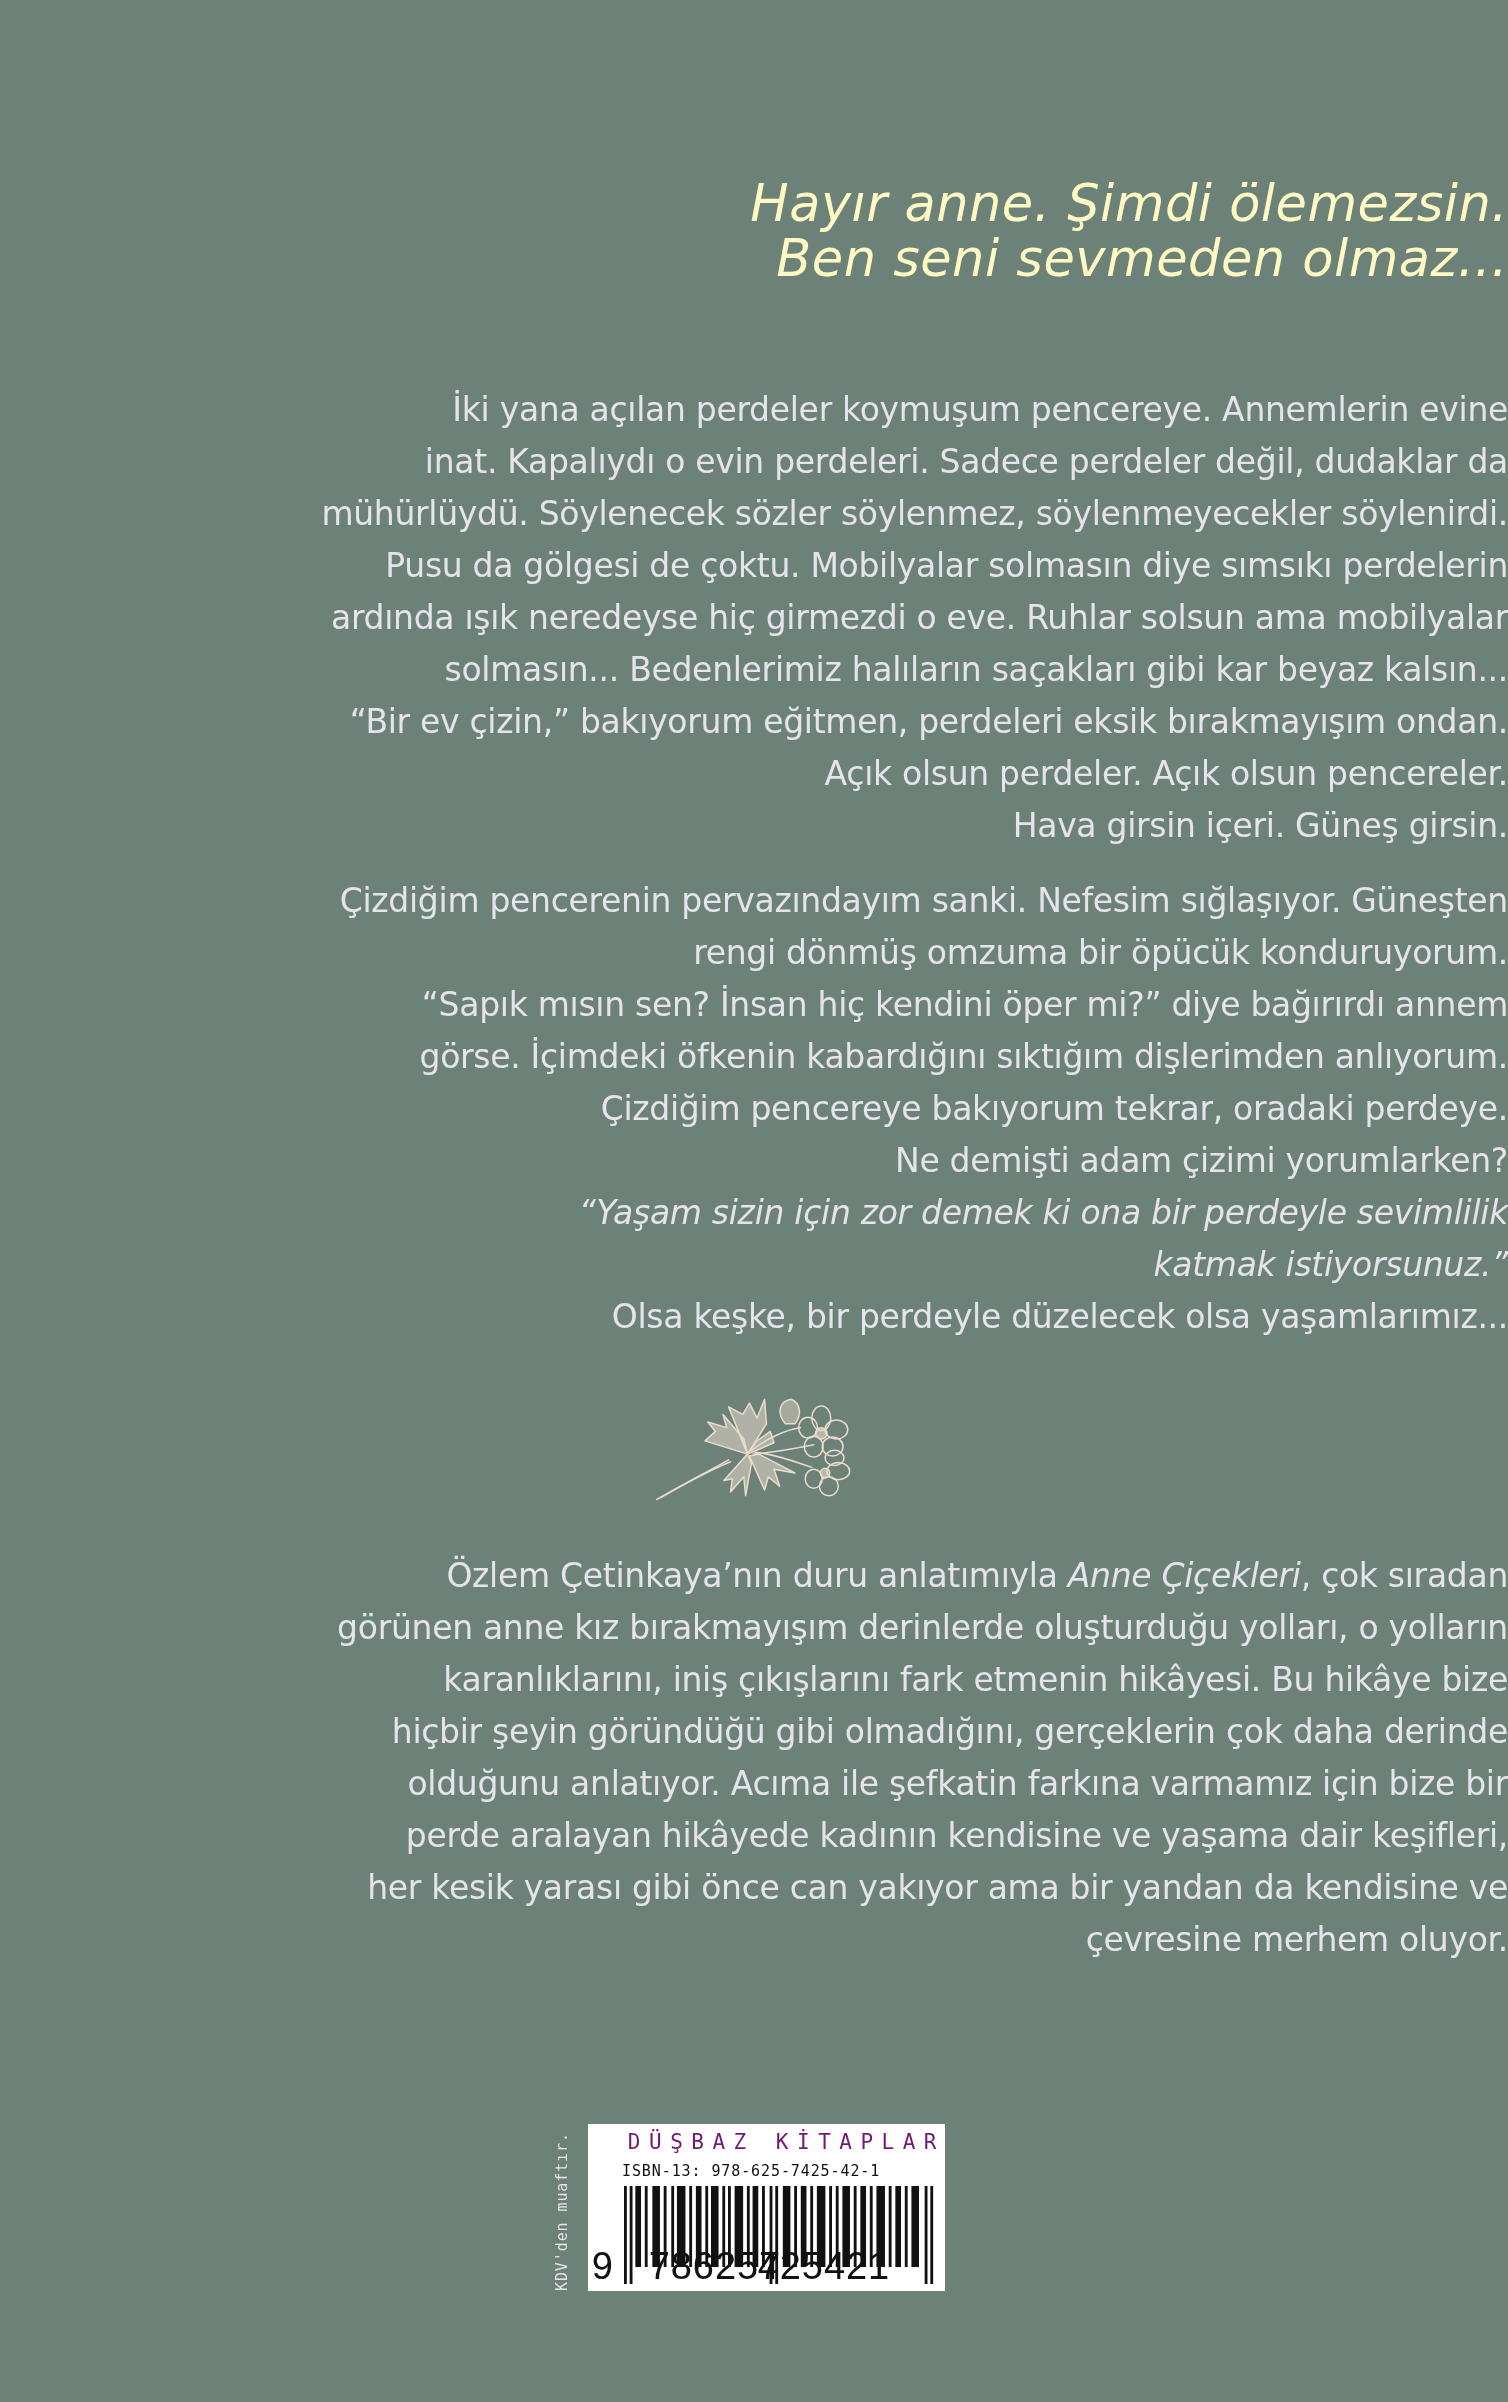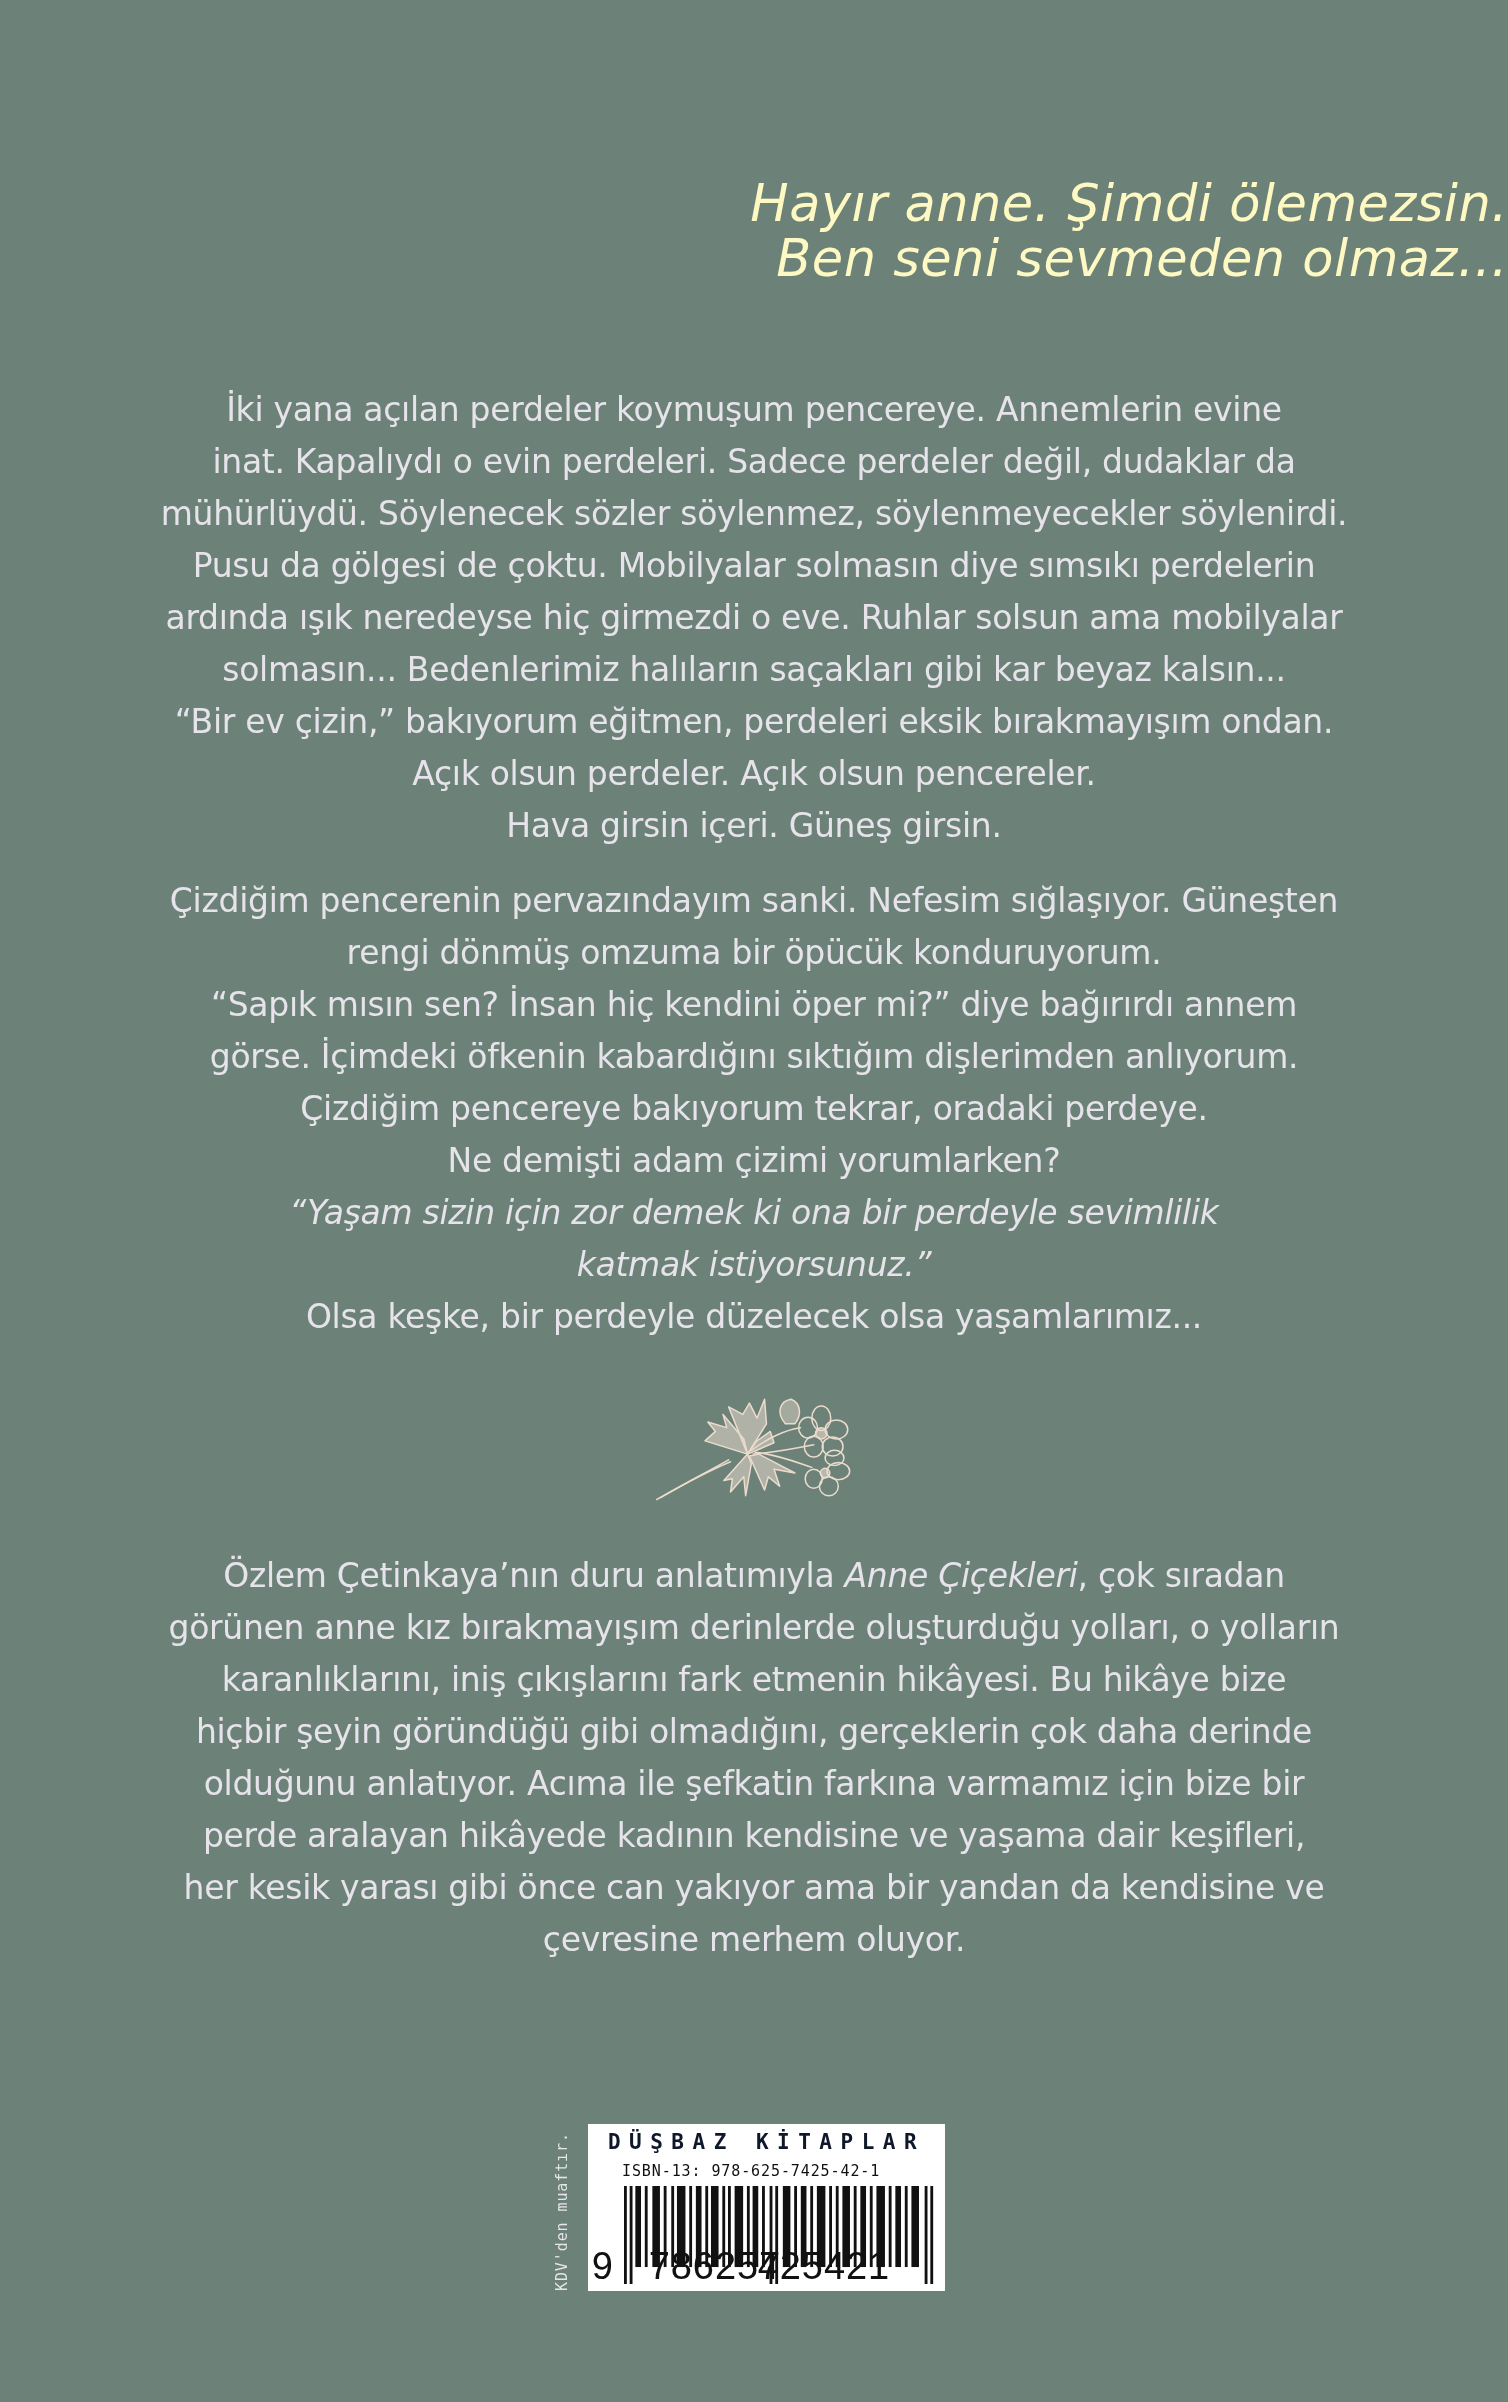--- a/index.html
+++ b/index.html
@@ -19,21 +19,21 @@
       color: #fef9c3;
       font-style: italic;
       font-size: 51px;
       line-height: 55px;
       letter-spacing: 0.5px;
     }
     .heading .line { display: block; white-space: nowrap; }
     .block {
       position: absolute;
       left: 0; right: 0;
-      text-align: center;
+      text-align: right;
       color: #e6e3ea;
       font-size: 33px;
       line-height: 52px;
       letter-spacing: -0.3px;
     }
     .block .line { display: block; white-space: nowrap; }
     .block .line.italic { font-style: italic; }
     .b1 { top: 384px; }
     .b2 { top: 875px; }
     .b3 { top: 1550px; }
@@ -65,26 +65,26 @@
       left: 588px;
       top: 2124px;
       width: 357px;
       height: 167px;
       background: #ffffff;
     }
     .publisher {
       position: absolute;
       left: 0; right: 0;
       top: 5.7px;
-      text-align: center;
+      text-align: right;
       font-family: "DejaVu Sans Mono", monospace;
       font-size: 21px;
       letter-spacing: 8.5px;
-      color: #0f172a;
-      font-weight: bold;
+      color: #701a75;
+      font-weight: normal;
     }
     .isbn {
       position: absolute;
       left: 34px;
       top: 38px;
       font-family: "DejaVu Sans Mono", monospace;
       font-size: 15px;
       letter-spacing: 0.9px;
       color: #111;
     }

